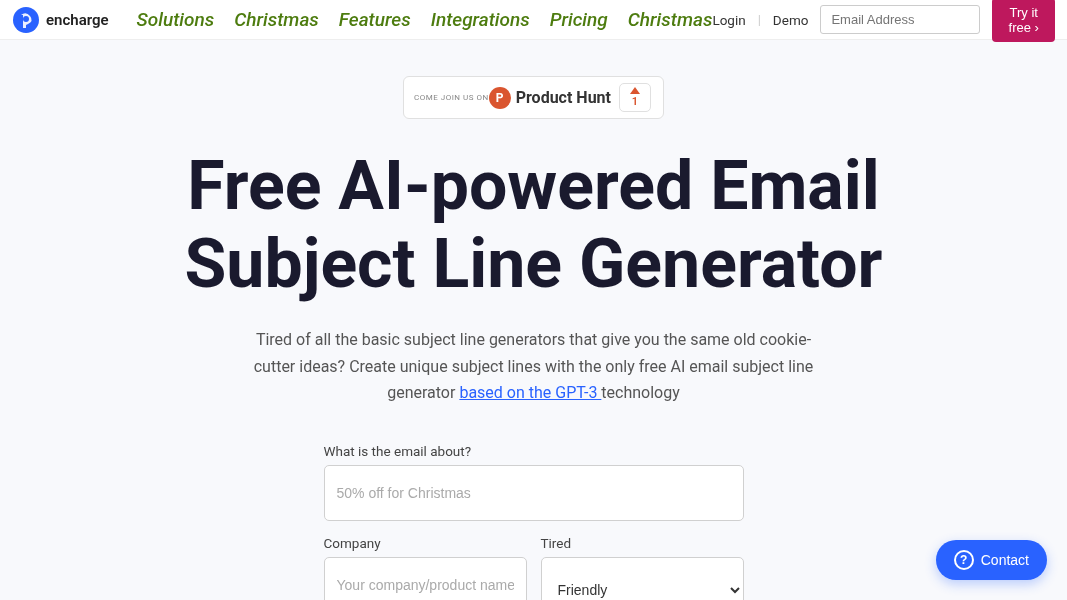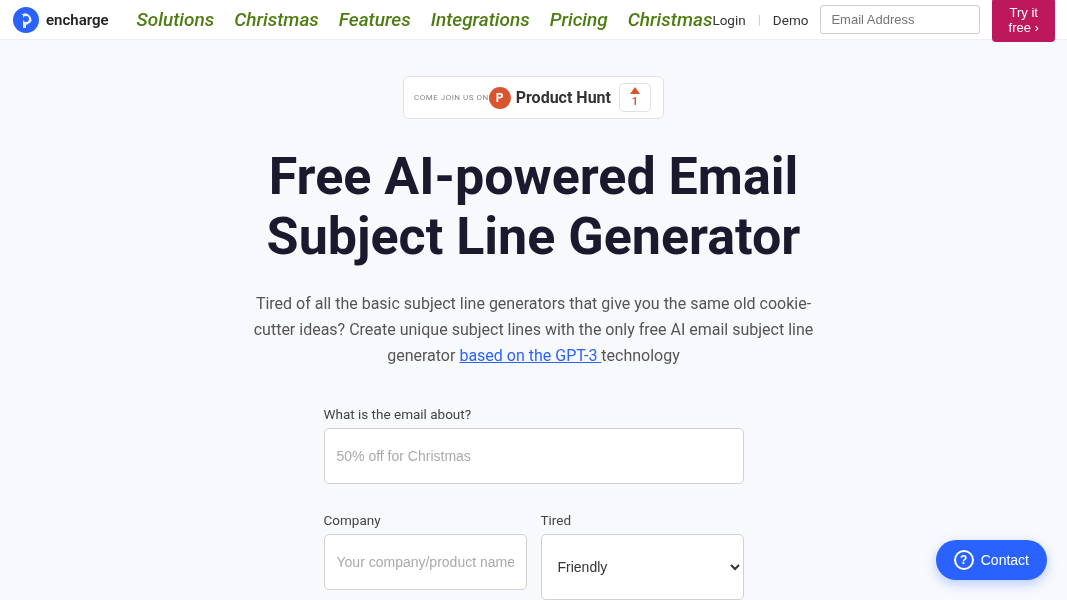--- a/index.html
+++ b/index.html
@@ -181,21 +181,21 @@
     }
 
     .ph-count {
       font-size: 11px;
       font-weight: 600;
       color: #da552f;
     }
 
     
     .main-heading {
-      font-size: 52px;
+      font-size: 68px;
       font-weight: 700;
       color: #1a1a2e;
       text-align: center;
       line-height: 1.15;
       max-width: 760px;
       margin-bottom: 24px;
     }
 
     .subtext {
       font-size: 16px;
@@ -211,21 +211,21 @@
       text-decoration: underline;
     }
 
     
     .form-wrap {
       width: 100%;
       max-width: 420px;
     }
 
     .form-group {
-      margin-bottom: 28px;
+      margin-bottom: 14px;
     }
 
     .form-label {
       font-size: 13.5px;
       color: #444;
       margin-bottom: 6px;
       display: block;
     }
 
     .form-input {

